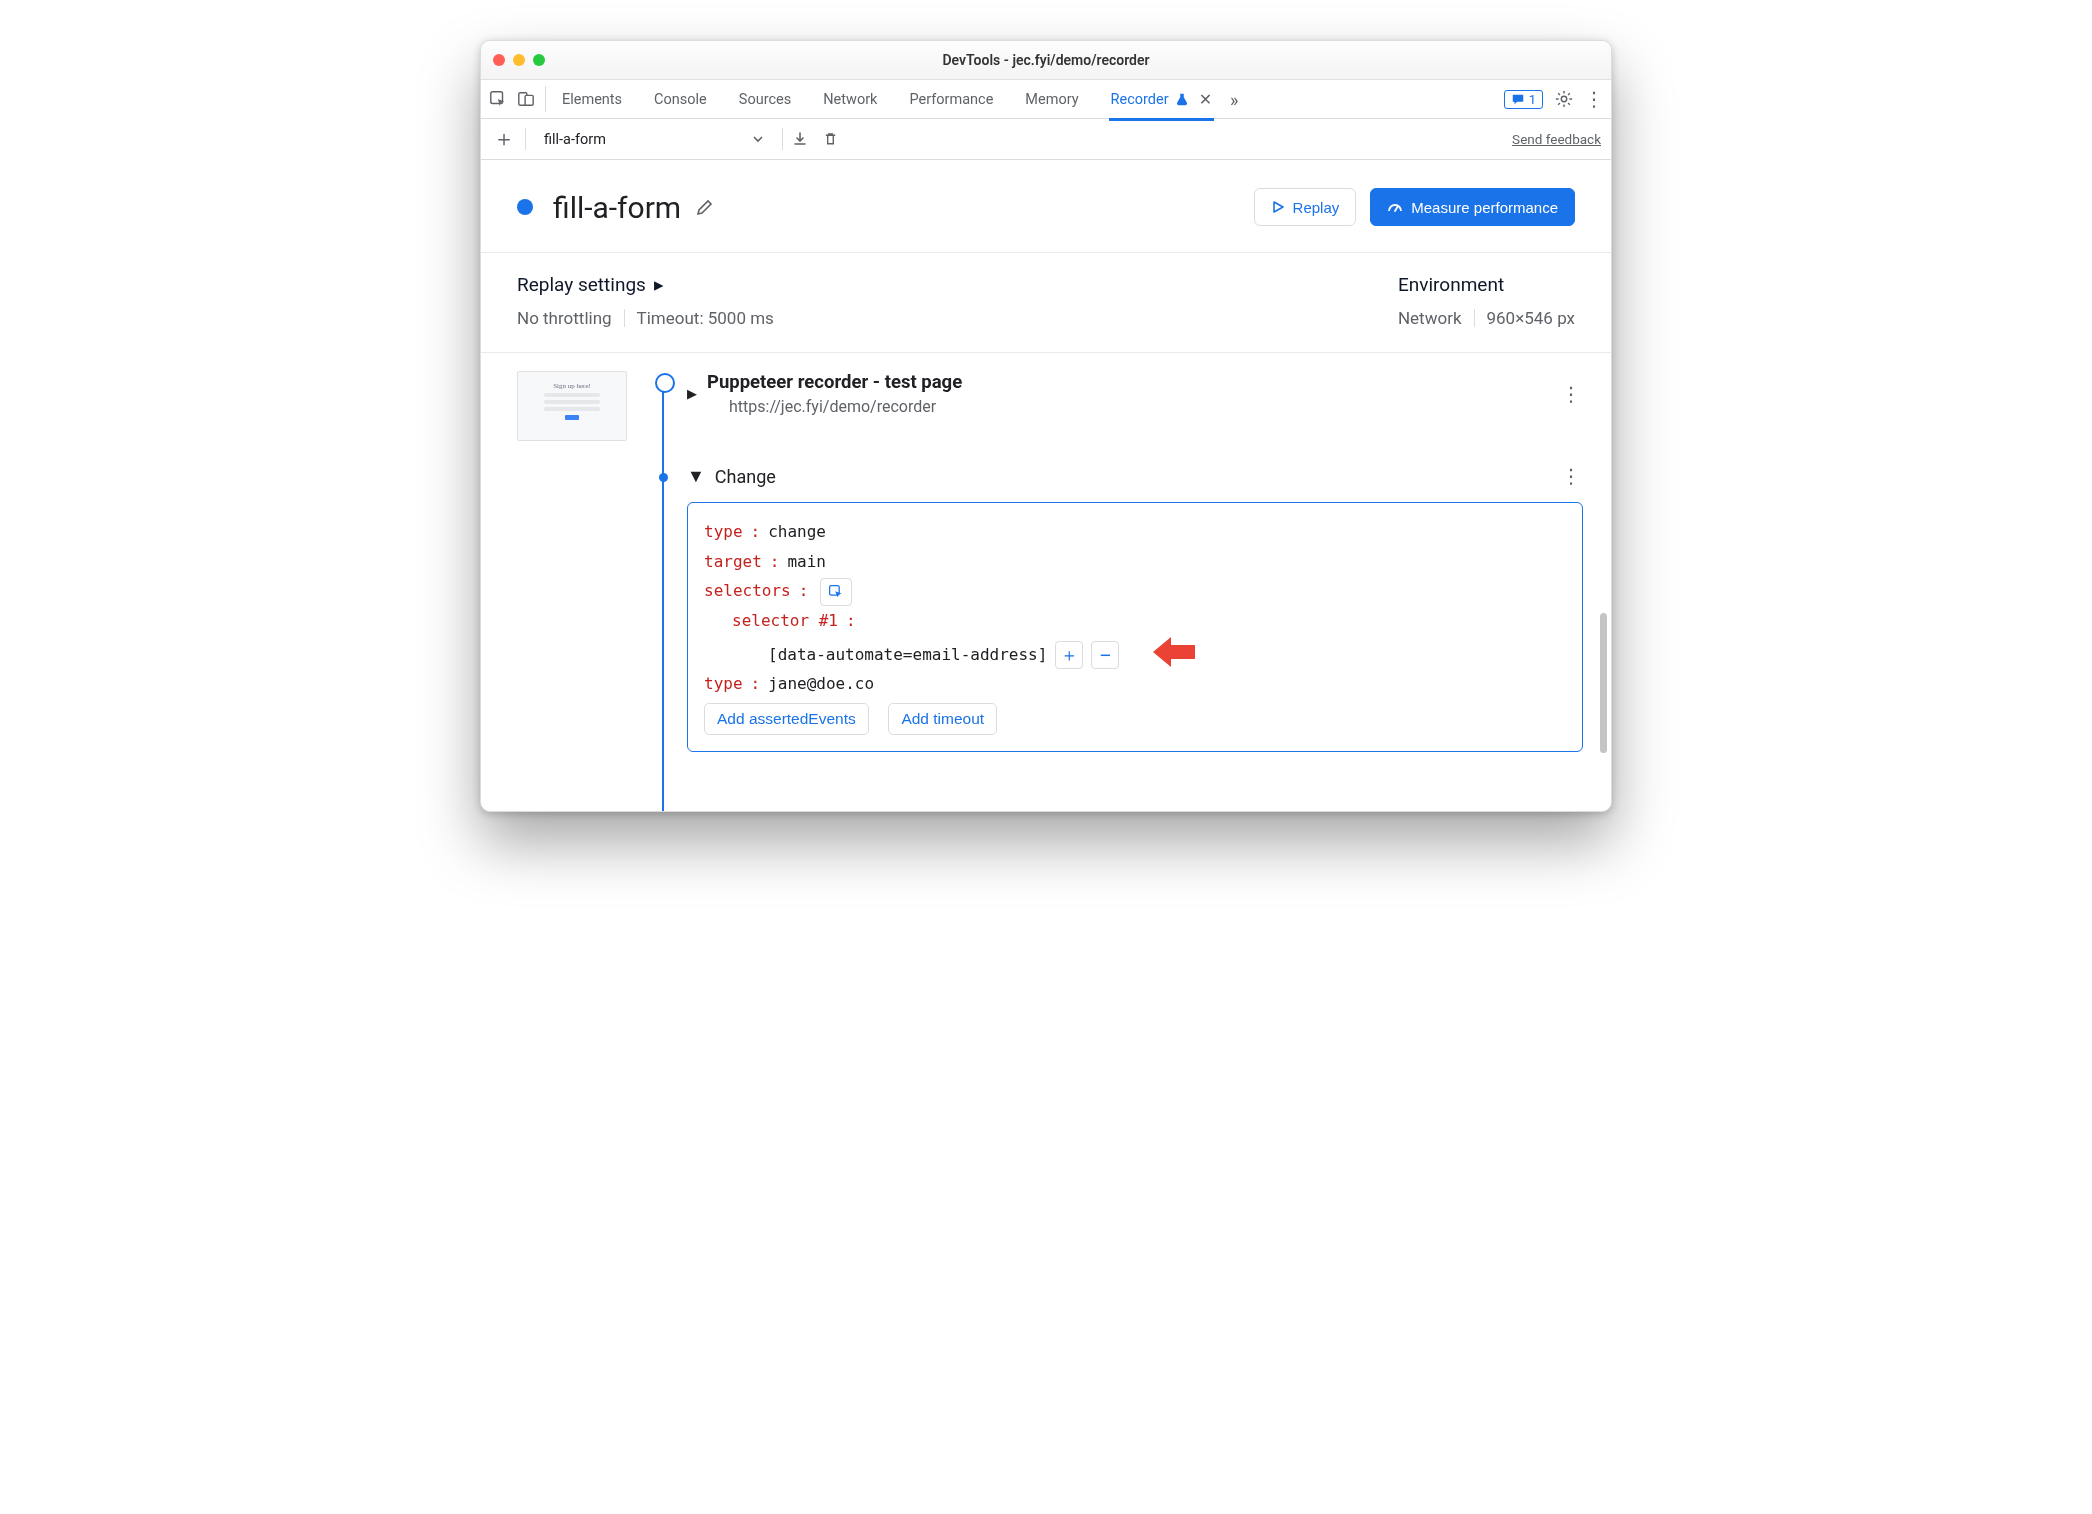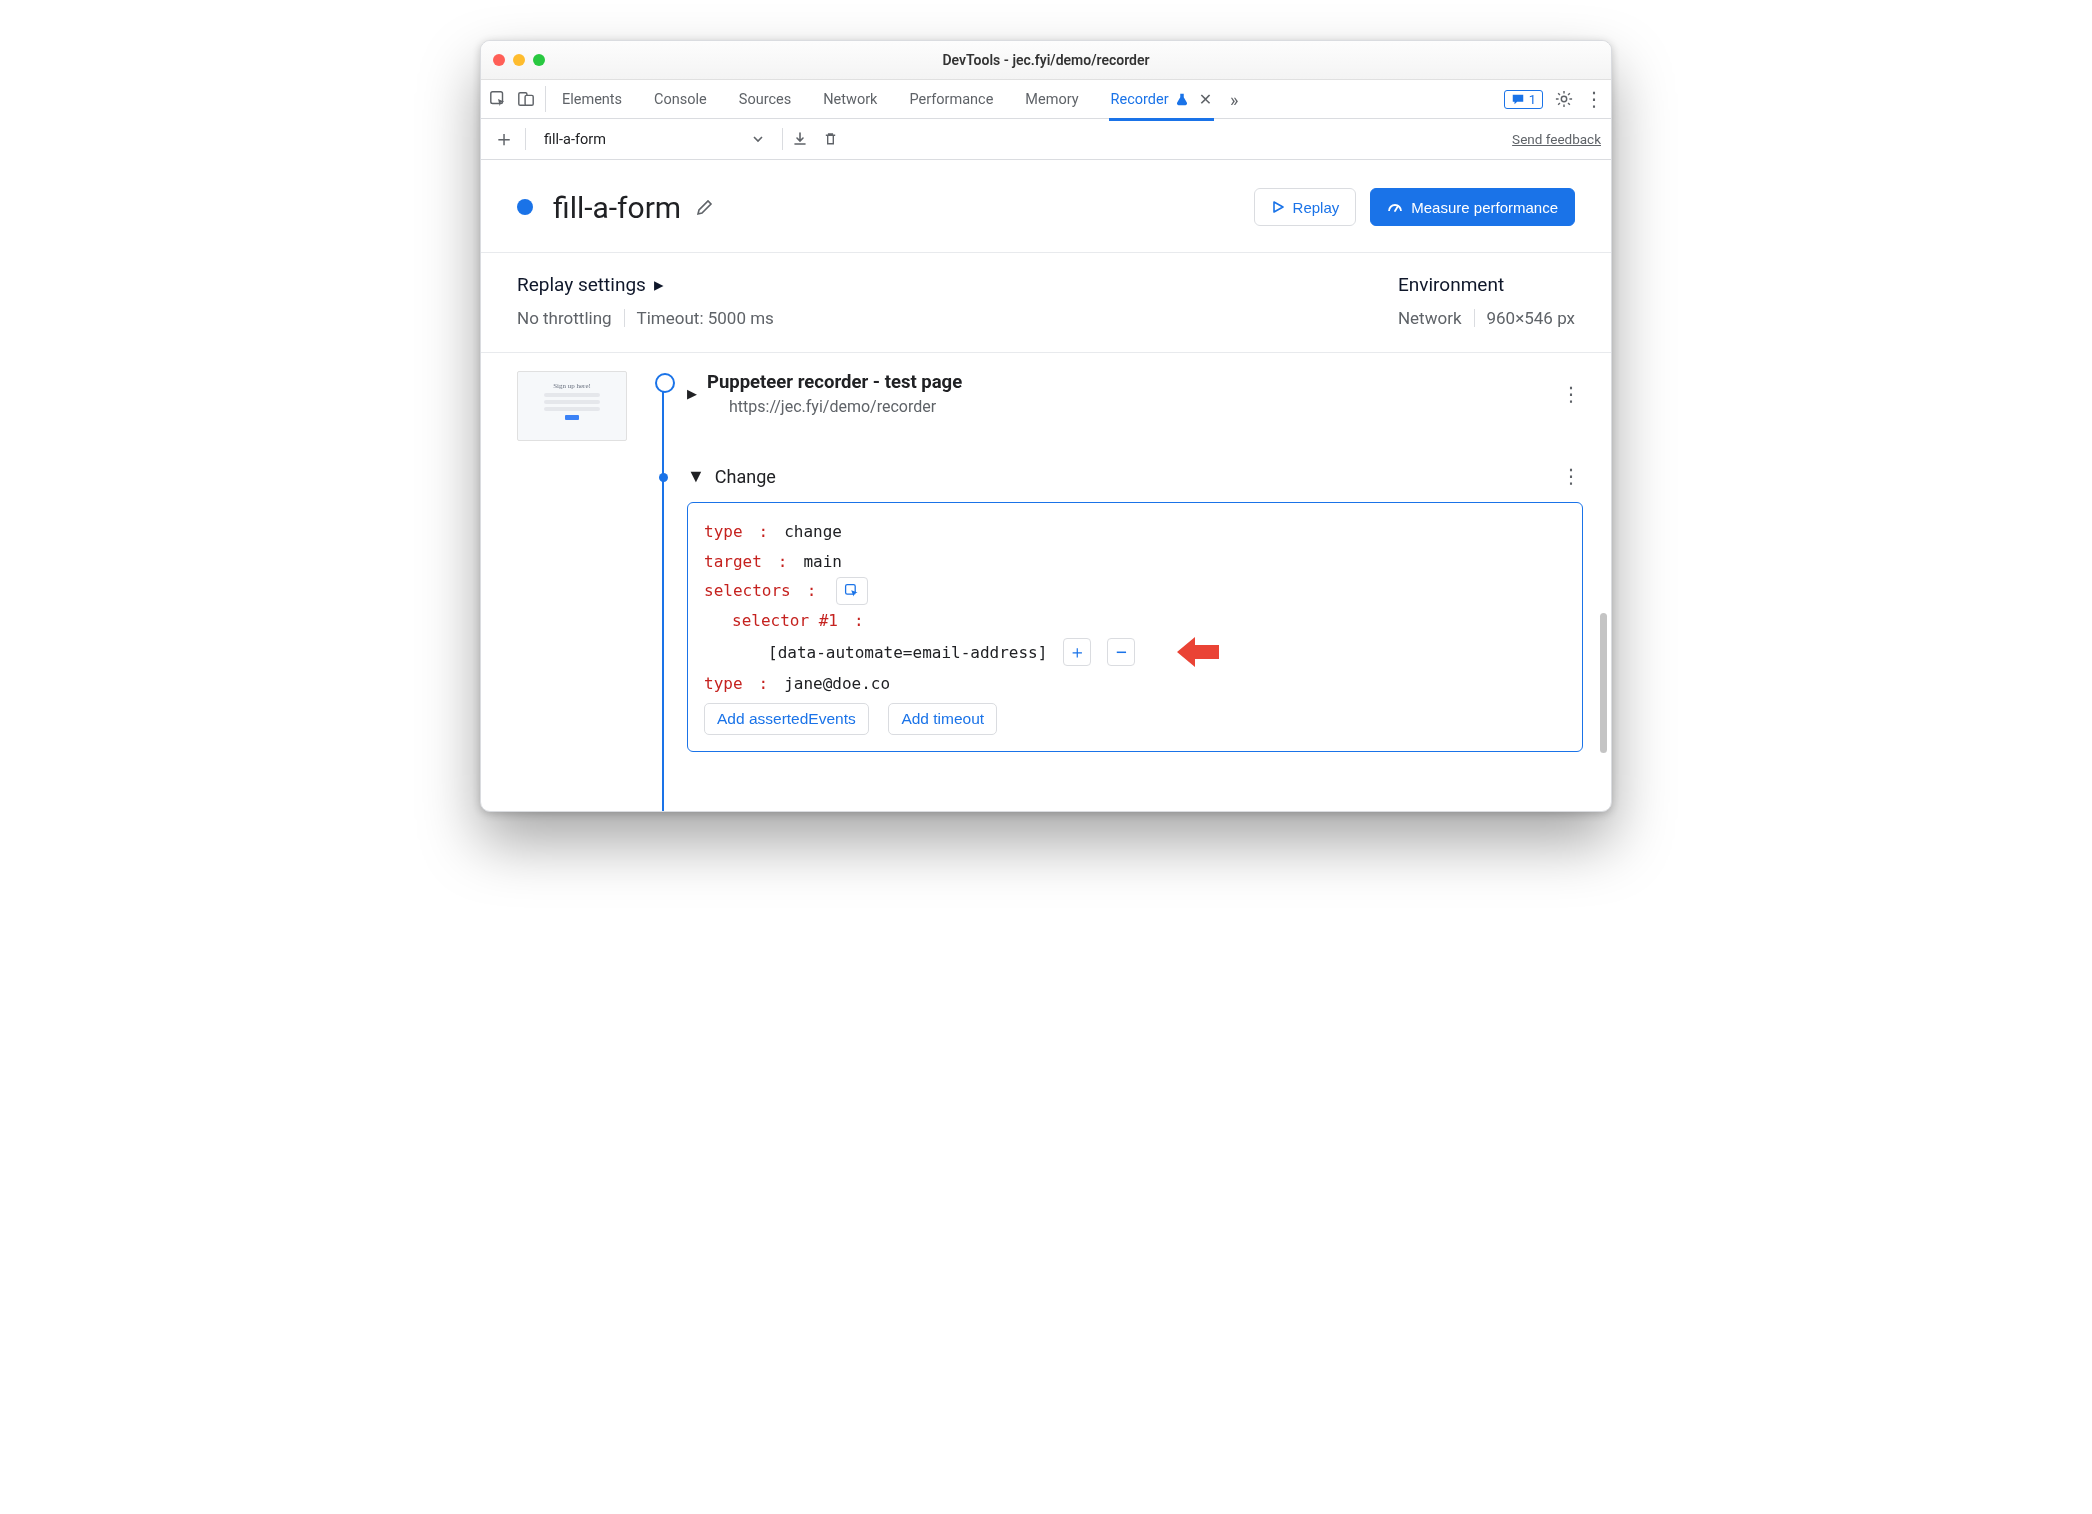--- a/index.html
+++ b/index.html
@@ -137,21 +137,21 @@
   }
 
   .step-box {
     margin-top: 14px; border: 1.5px solid #1a73e8; border-radius: 6px;
     padding: 14px 16px 16px; font-family: ui-monospace, SFMono-Regular, Menlo, Consolas, monospace;
     font-size: 16px; line-height: 1.85; margin-right: 18px;
     position: relative;
   }
   .step-box .k { color: #c5221f;}
   .step-box .v { color: #202124;}
-  .step-box .row-line { display:flex; align-items:center; gap:16px; flex-wrap:wrap;}
+  .step-box .row-line { display:flex; align-items:flex-end; gap:8px; flex-wrap:wrap;}
   .indent1 { padding-left: 28px;}
   .indent2 { padding-left: 64px;}
   .mini-btn {
     width: 26px; height: 26px; border: 1px solid #dadce0; border-radius: 4px;
     display: inline-flex; align-items:center; justify-content:center;
     color: #1a73e8; font-size: 18px; line-height:1;
   }
   .picker-btn {
     width: 30px; height: 26px; border: 1px solid #dadce0; border-radius: 4px;
     display:inline-flex; align-items:center; justify-content:center; margin-left:4px;

